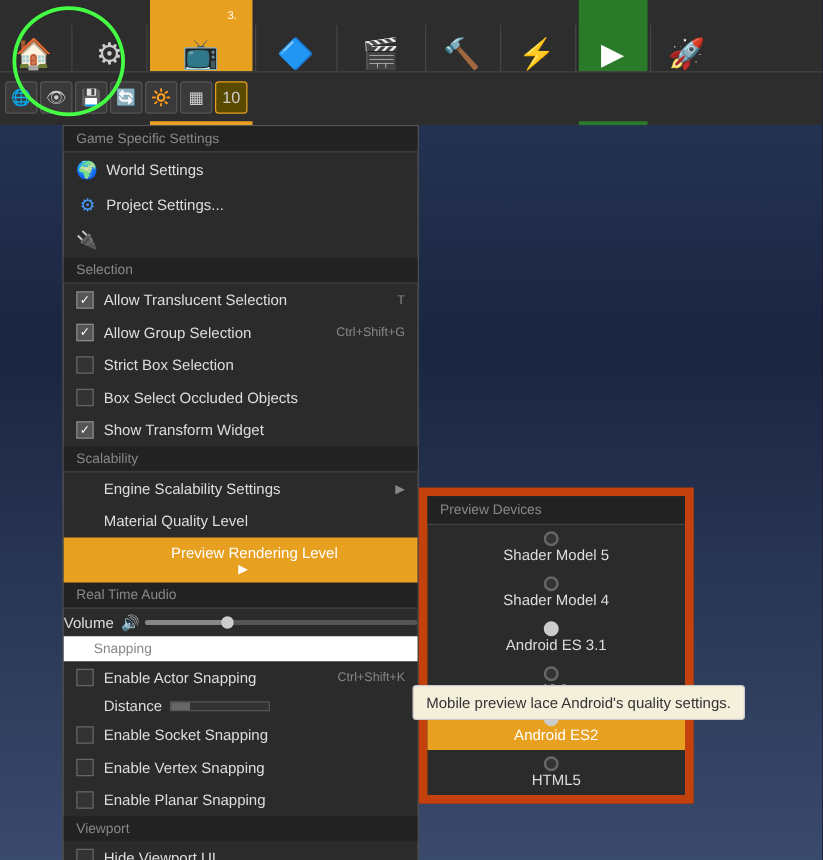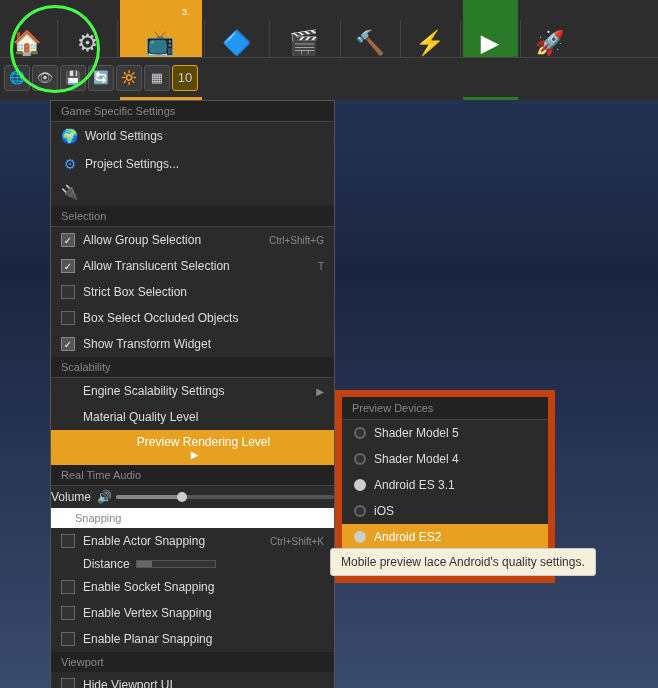--- a/index.html
+++ b/index.html
@@ -287,20 +287,21 @@
       background: #222;
     }
 
     .submenu-item {
       display: flex;
       align-items: center;
       padding: 5px 12px;
       cursor: pointer;
       font-size: 12px;
       min-height: 26px;
+      flex-direction: column;
     }
     .submenu-item.selected { background: #e8a020; color: #fff; }
 
     .radio-circle {
       width: 12px;
       height: 12px;
       border-radius: 50%;
       border: 2px solid #666;
       margin-right: 8px;
       flex-shrink: 0;
@@ -437,28 +438,28 @@
   </div>
 
   <div class="menu-item">
     <span class="item-icon plugin">🔌</span>
   </div>
 
   <div class="menu-section-label">Selection</div>
 
   <div class="menu-item">
     <span class="item-checkbox checked"></span>
+    <span class="item-label">Allow Translucent Selection</span>
+    <span class="item-shortcut">T</span>
+  </div>
+
+  <div class="menu-item">
+    <span class="item-checkbox checked"></span>
     <span class="item-label">Allow Group Selection</span>
     <span class="item-shortcut">Ctrl+Shift+G</span>
-  </div>
-
-  <div class="menu-item">
-    <span class="item-checkbox checked"></span>
-    <span class="item-label">Allow Translucent Selection</span>
-    <span class="item-shortcut">T</span>
   </div>
 
   <div class="menu-item">
     <span class="item-checkbox"></span>
     <span class="item-label">Strict Box Selection</span>
   </div>
 
   <div class="menu-item">
     <span class="item-checkbox"></span>
     <span class="item-label">Box Select Occluded Objects</span>

